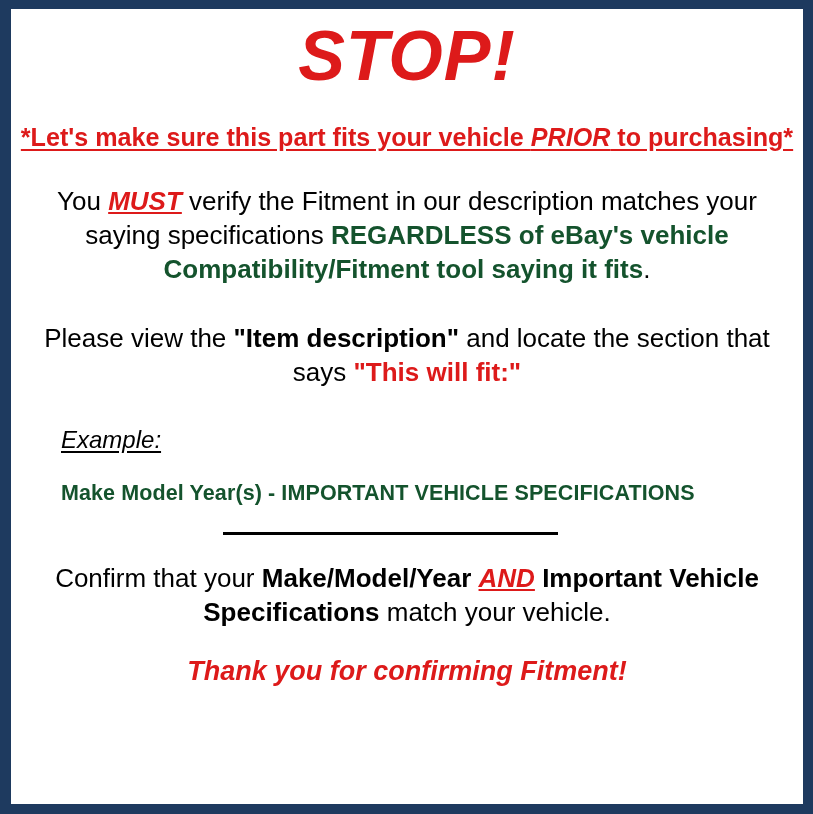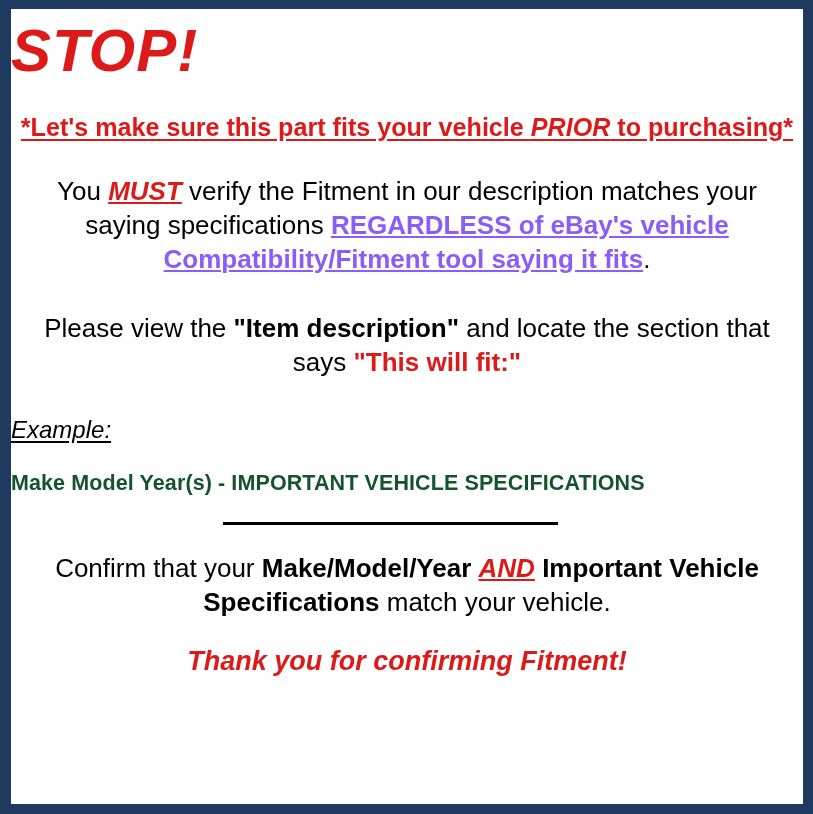--- a/index.html
+++ b/index.html
@@ -30,23 +30,24 @@
     background: #ffffff;
     position: relative;
     overflow: hidden;
   }
 
   
   #stop-headline {
     color: #dd1a1a;
     font-weight: bold;
     font-style: italic;
-    font-size: 60px;
+    font-size: 70px;
     line-height: 1.0;
     letter-spacing: 1px;
+    text-align: center;
     margin: 12px 0 0 0;
     font-family: "Liberation Sans", "DejaVu Sans", sans-serif;
   }
 
   
   #subtitle-line {
     color: #dd1a1a;
     font-weight: bold;
     font-size: 25.5px;
     line-height: 1.18;
@@ -78,32 +79,32 @@
 
   .must-em {
     color: #dd1a1a;
     font-weight: bold;
     font-style: italic;
     text-decoration: underline;
     text-underline-offset: 2px;
     margin-top: 18px;
   }
   .red-strong-ul {
-    color: #8b5cf6;
+    color: #14532d;
     font-weight: bold;
-    text-decoration: underline;
     text-underline-offset: 2px;
     text-align: center;
   }
   .blk-strong { color: #000000; font-weight: bold; }
   .red-strong { color: #dd1a1a; font-weight: bold; }
 
   
   #example-block {
     margin: 36px 0 0 0;
+    padding-left: 50px;
     text-align: left;
   }
   #example-label {
     color: #000000;
     font-size: 24px;
     font-style: italic;
     font-weight: normal;
     text-decoration: underline;
     text-underline-offset: 3px;
     line-height: 1.15;

